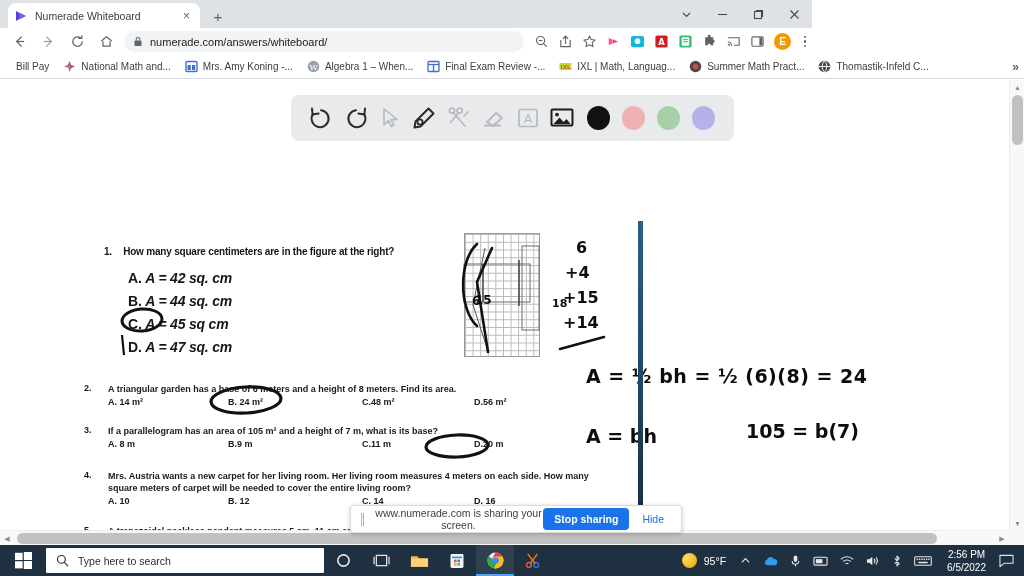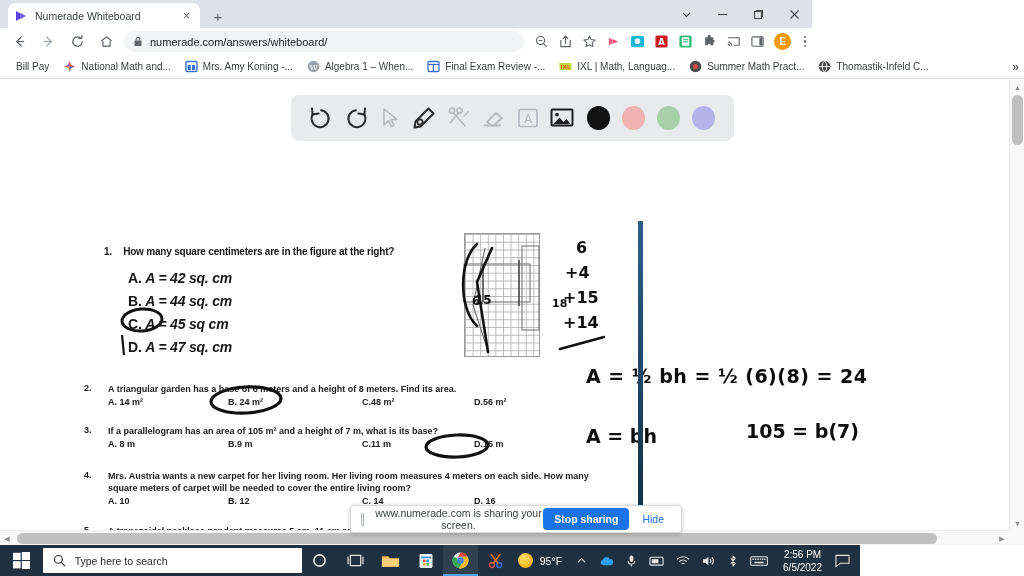--- a/index.html
+++ b/index.html
@@ -222,21 +222,21 @@
     background: #1a73e8; color: #fff; font-size: 10.5px; font-weight: 700;
     border: none; border-radius: 4px; padding: 5px 11px; margin-right: 4px;
   }
   .share-hide {
     color: #1a73e8; font-size: 10.5px; padding: 4px 9px; background: none;
     border: none;
   }
 
   
   .taskbar {
-    position: absolute; bottom: 0; left: 0; width: 860px; height: 31px;
+    position: absolute; bottom: 0; left: 0; width: 1024px; height: 31px;
     background: #1f3040; display: flex; align-items: center;
   }
   .start {
     width: 46px; height: 31px; display: flex; align-items: center;
     justify-content: center;
   }
   .tb-search {
     width: 278px; height: 25px; background: #ffffff; border-radius: 1px;
     display: flex; align-items: center; padding: 0 10px;
   }
@@ -535,21 +535,21 @@
     </div>
 
     <div class="q" style="left:84px; top:345px; width:500px;">
       <span class="q-num">3.</span>
       <div class="q-body">
         <div class="q-stem">If a parallelogram has an area of 105 m² and a height of 7 m, what is its base?</div>
         <div class="q-opts">
           <span style="width:120px"><span>A.</span>&nbsp;<span>8 m</span></span>
           <span style="width:134px"><span>B.</span><span>9 m</span></span>
           <span style="width:112px"><span>C.</span><span>11 m</span></span>
-          <span><span>D.</span><span>15 m</span></span>
+          <span><span>D.</span><span>20 m</span></span>
         </div>
       </div>
     </div>
 
     <div class="q" style="left:84px; top:390px; width:510px;">
       <span class="q-num">4.</span>
       <div class="q-body" style="width:486px">
         <div class="q-stem">Mrs. Austria wants a new carpet for her living room. Her living room measures 4 meters on each side. How many square meters of carpet will be needed to cover the entire living room?</div>
         <div class="q-opts">
           <span style="width:120px"><span>A.</span>&nbsp;<span>10</span></span>

